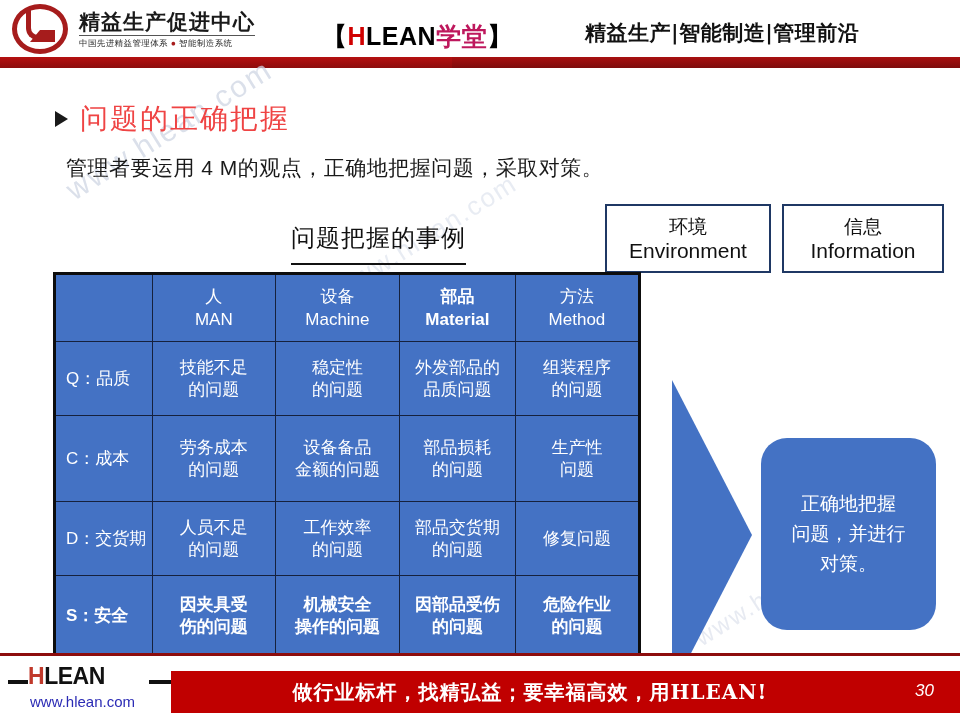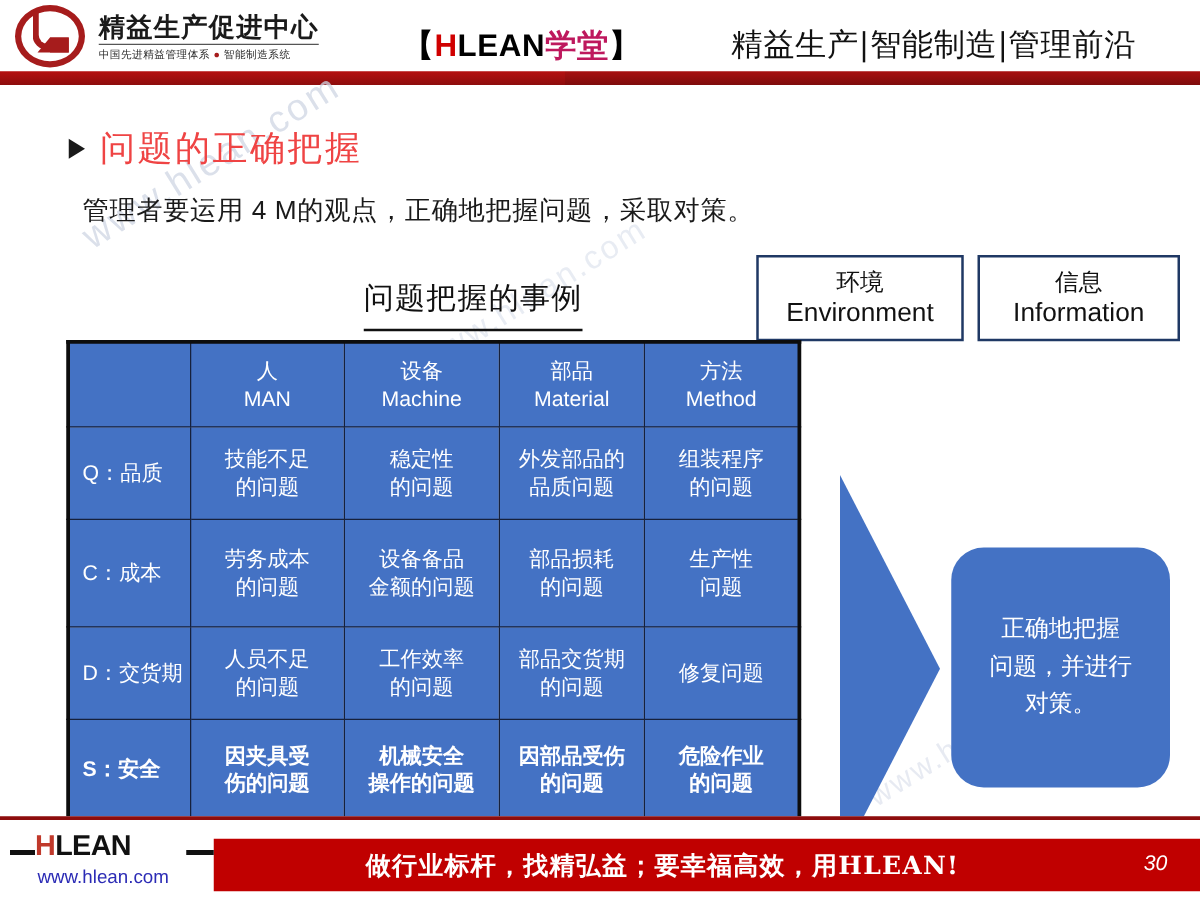--- a/index.html
+++ b/index.html
@@ -56,21 +56,21 @@
     font-family:"Liberation Sans","DejaVu Sans",sans-serif;
   }
   .hlean-title .br { color:#000; }
   .hlean-title .h  { color:#d00000; }
   .hlean-title .lean { color:#000; }
   .hlean-title .xt { color:#be185d; }
 
   .header-tag {
     position:absolute; left:585px; top:19px;
     font-family:"DejaVu Serif","Liberation Serif",serif;
-    font-size:25px; font-weight:normal; color:#111;
+    font-size:21px; font-weight:bold; color:#111;
     letter-spacing:0.5px; white-space:nowrap;
   }
   .hdr-bar-left {
     position:absolute; left:0; top:57px; width:452px; height:11px;
     background:linear-gradient(180deg,#b51010 0%,#8d0d0d 100%);
   }
   .hdr-bar-right {
     position:absolute; left:452px; top:57px; width:508px; height:11px;
     background:linear-gradient(180deg,#a81010 0%,#7e0c0c 100%);
   }
@@ -130,21 +130,21 @@
   }
   .qtable td.rowhead {
     text-align:left;
     padding-left:10px;
     font-size:17px;
   }
   .qtable td.colhead { line-height:23px; }
   .col-0 { width:97px; }
   .col-1 { width:122px; }
   .col-2 { width:123px; }
-  .col-3 { width:115px; }
+  .col-3 { width:115px;font-weight:bold; }
   .col-4 { width:123px; }
   .r-head { height:68px; }
   .r-q { height:74px; }
   .r-c { height:86px; }
   .r-d { height:74px; }
   .r-s { height:82px;font-weight:bold; }
 
   
   .big-arrow {
     position:absolute; left:672px; top:312px;

